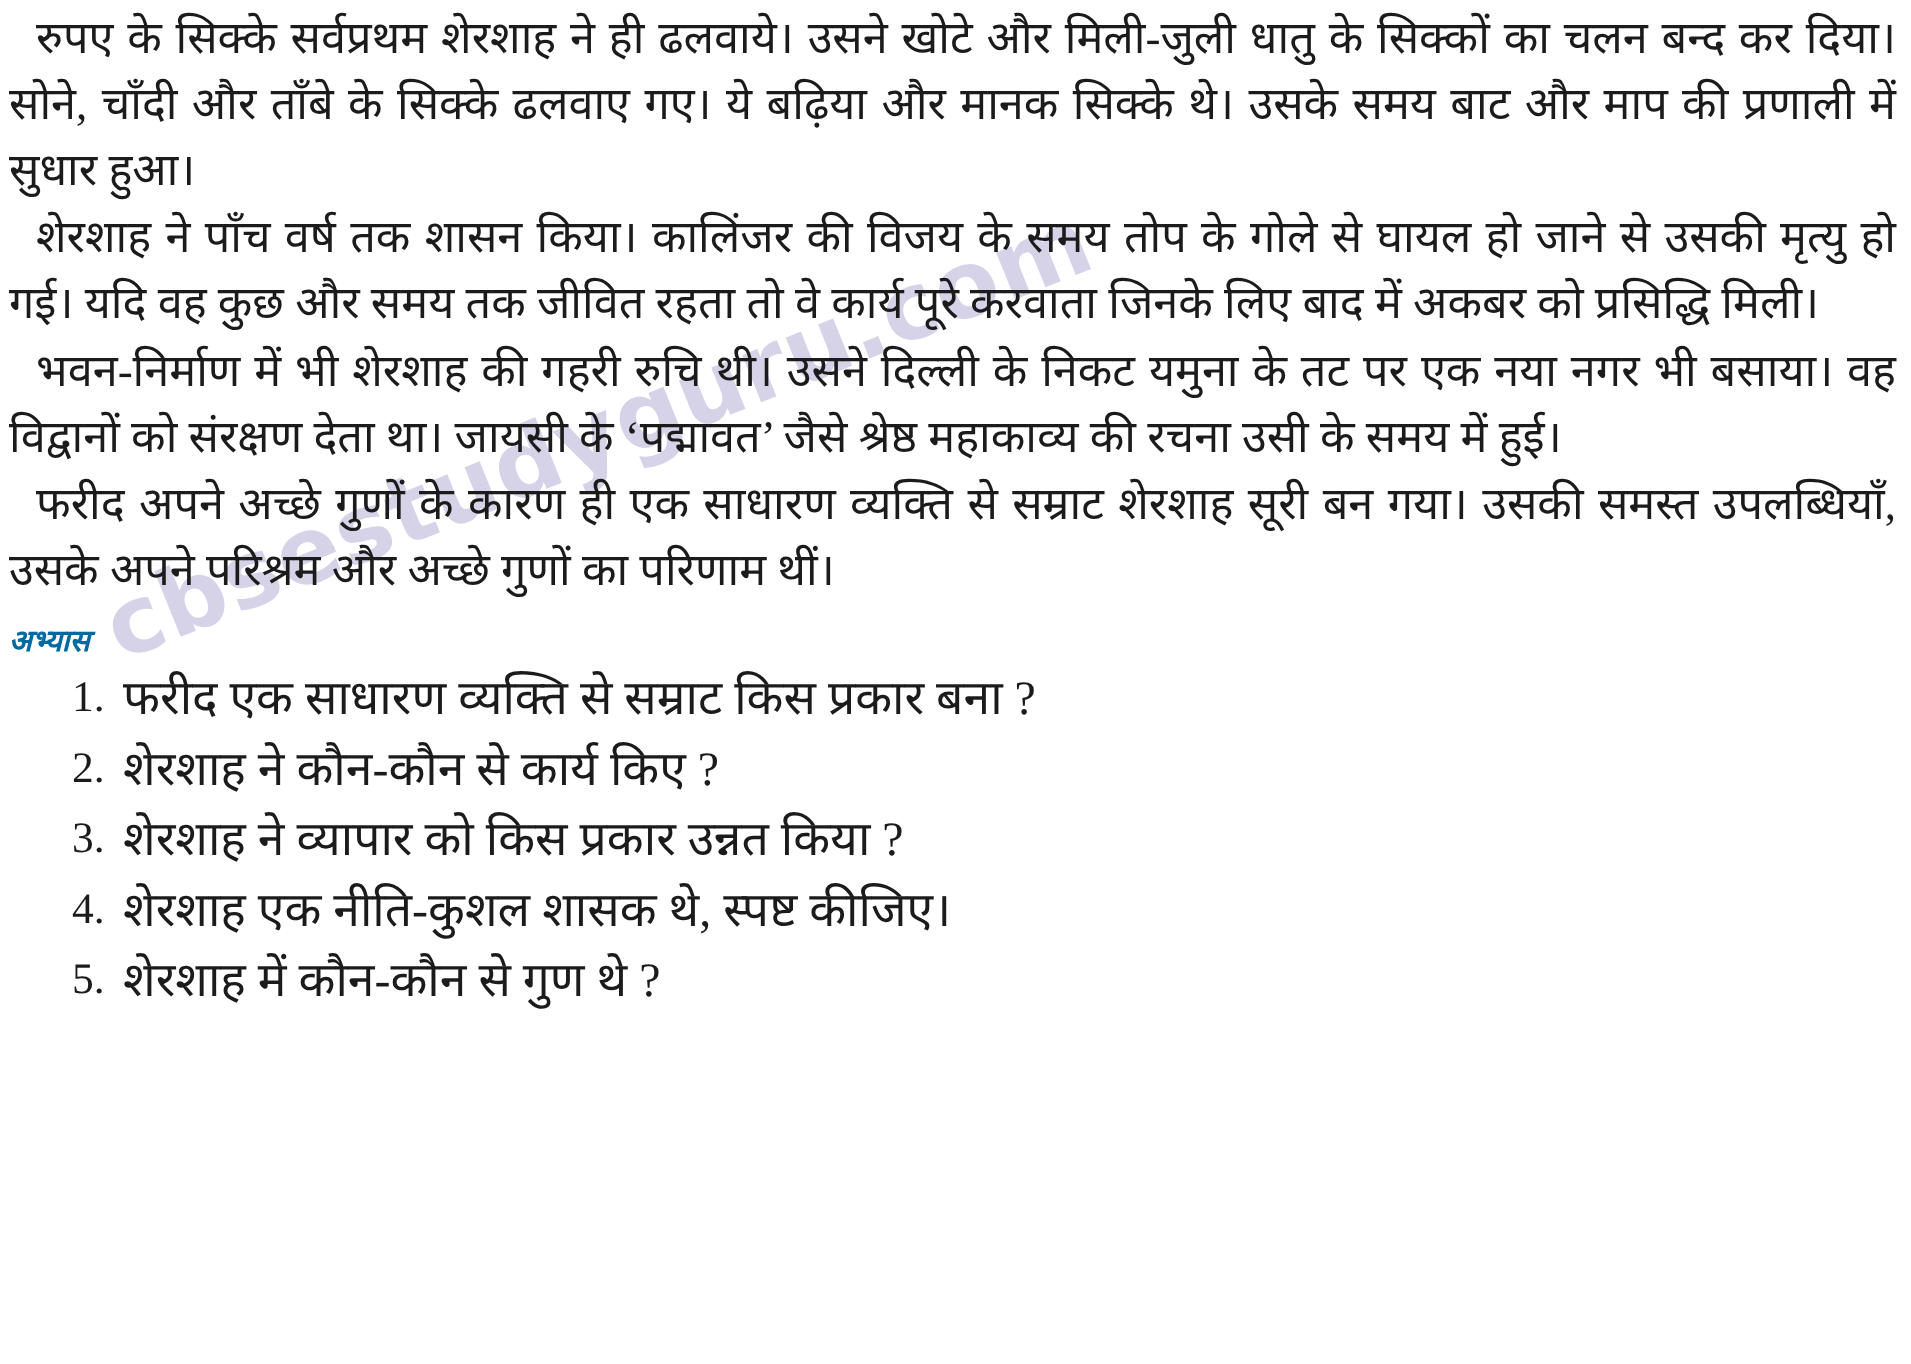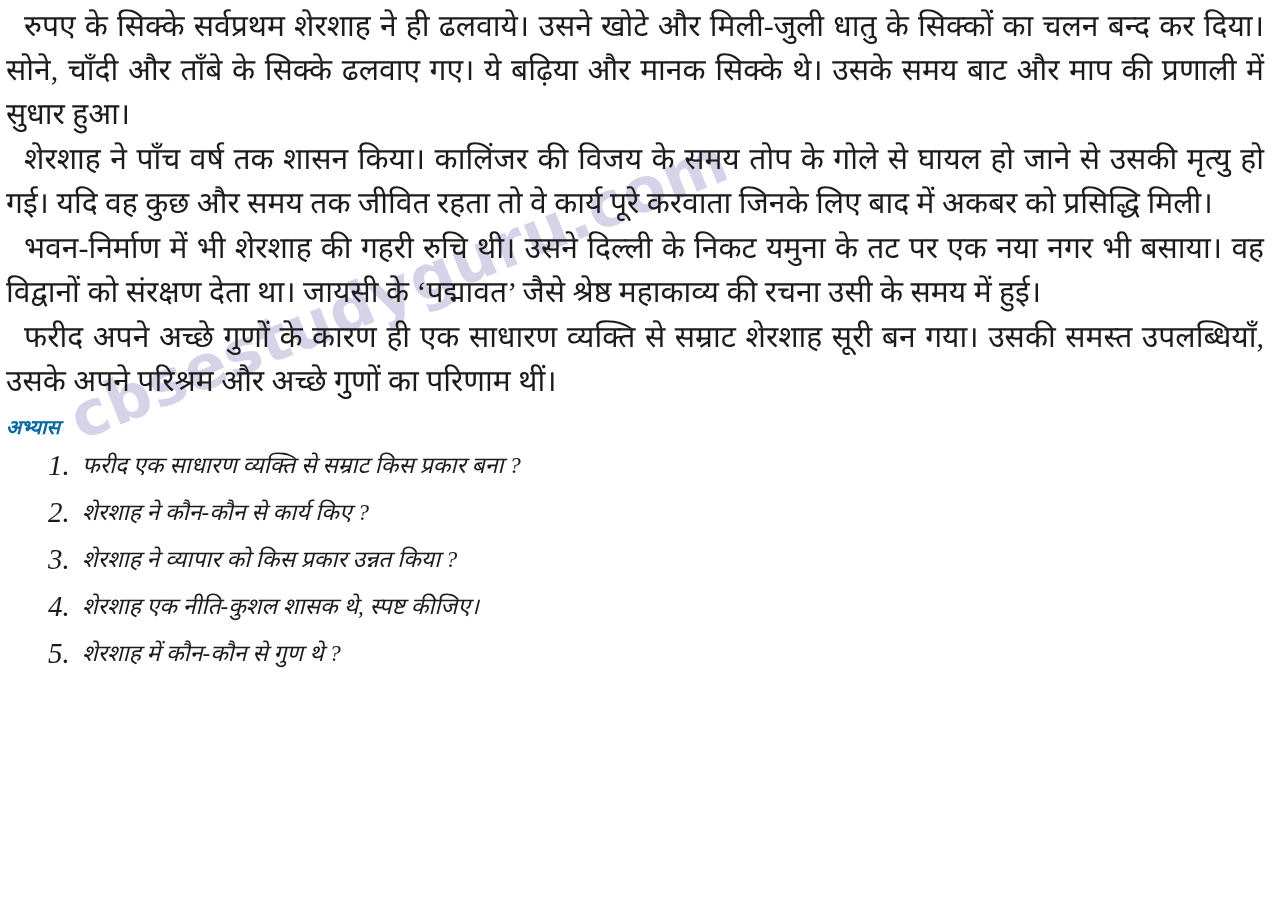--- a/index.html
+++ b/index.html
@@ -78,25 +78,24 @@
   }
 
   ol.questions {
     margin: 0;
     padding: 0 0 0 42px;
     list-style: none;
     counter-reset: qn;
   }
   ol.questions li {
     counter-increment: qn;
-    font-size: 23px;
+    font-size: 32px;
     line-height: 47px;
     position: relative;
     padding-left: 34px;
-    font-style: italic;
   }
   ol.questions li::before {
     content: counter(qn) ".";
     position: absolute;
     left: 0;
     top: 0;
     font-size: 29px;
   }
 </style>
 </head>

